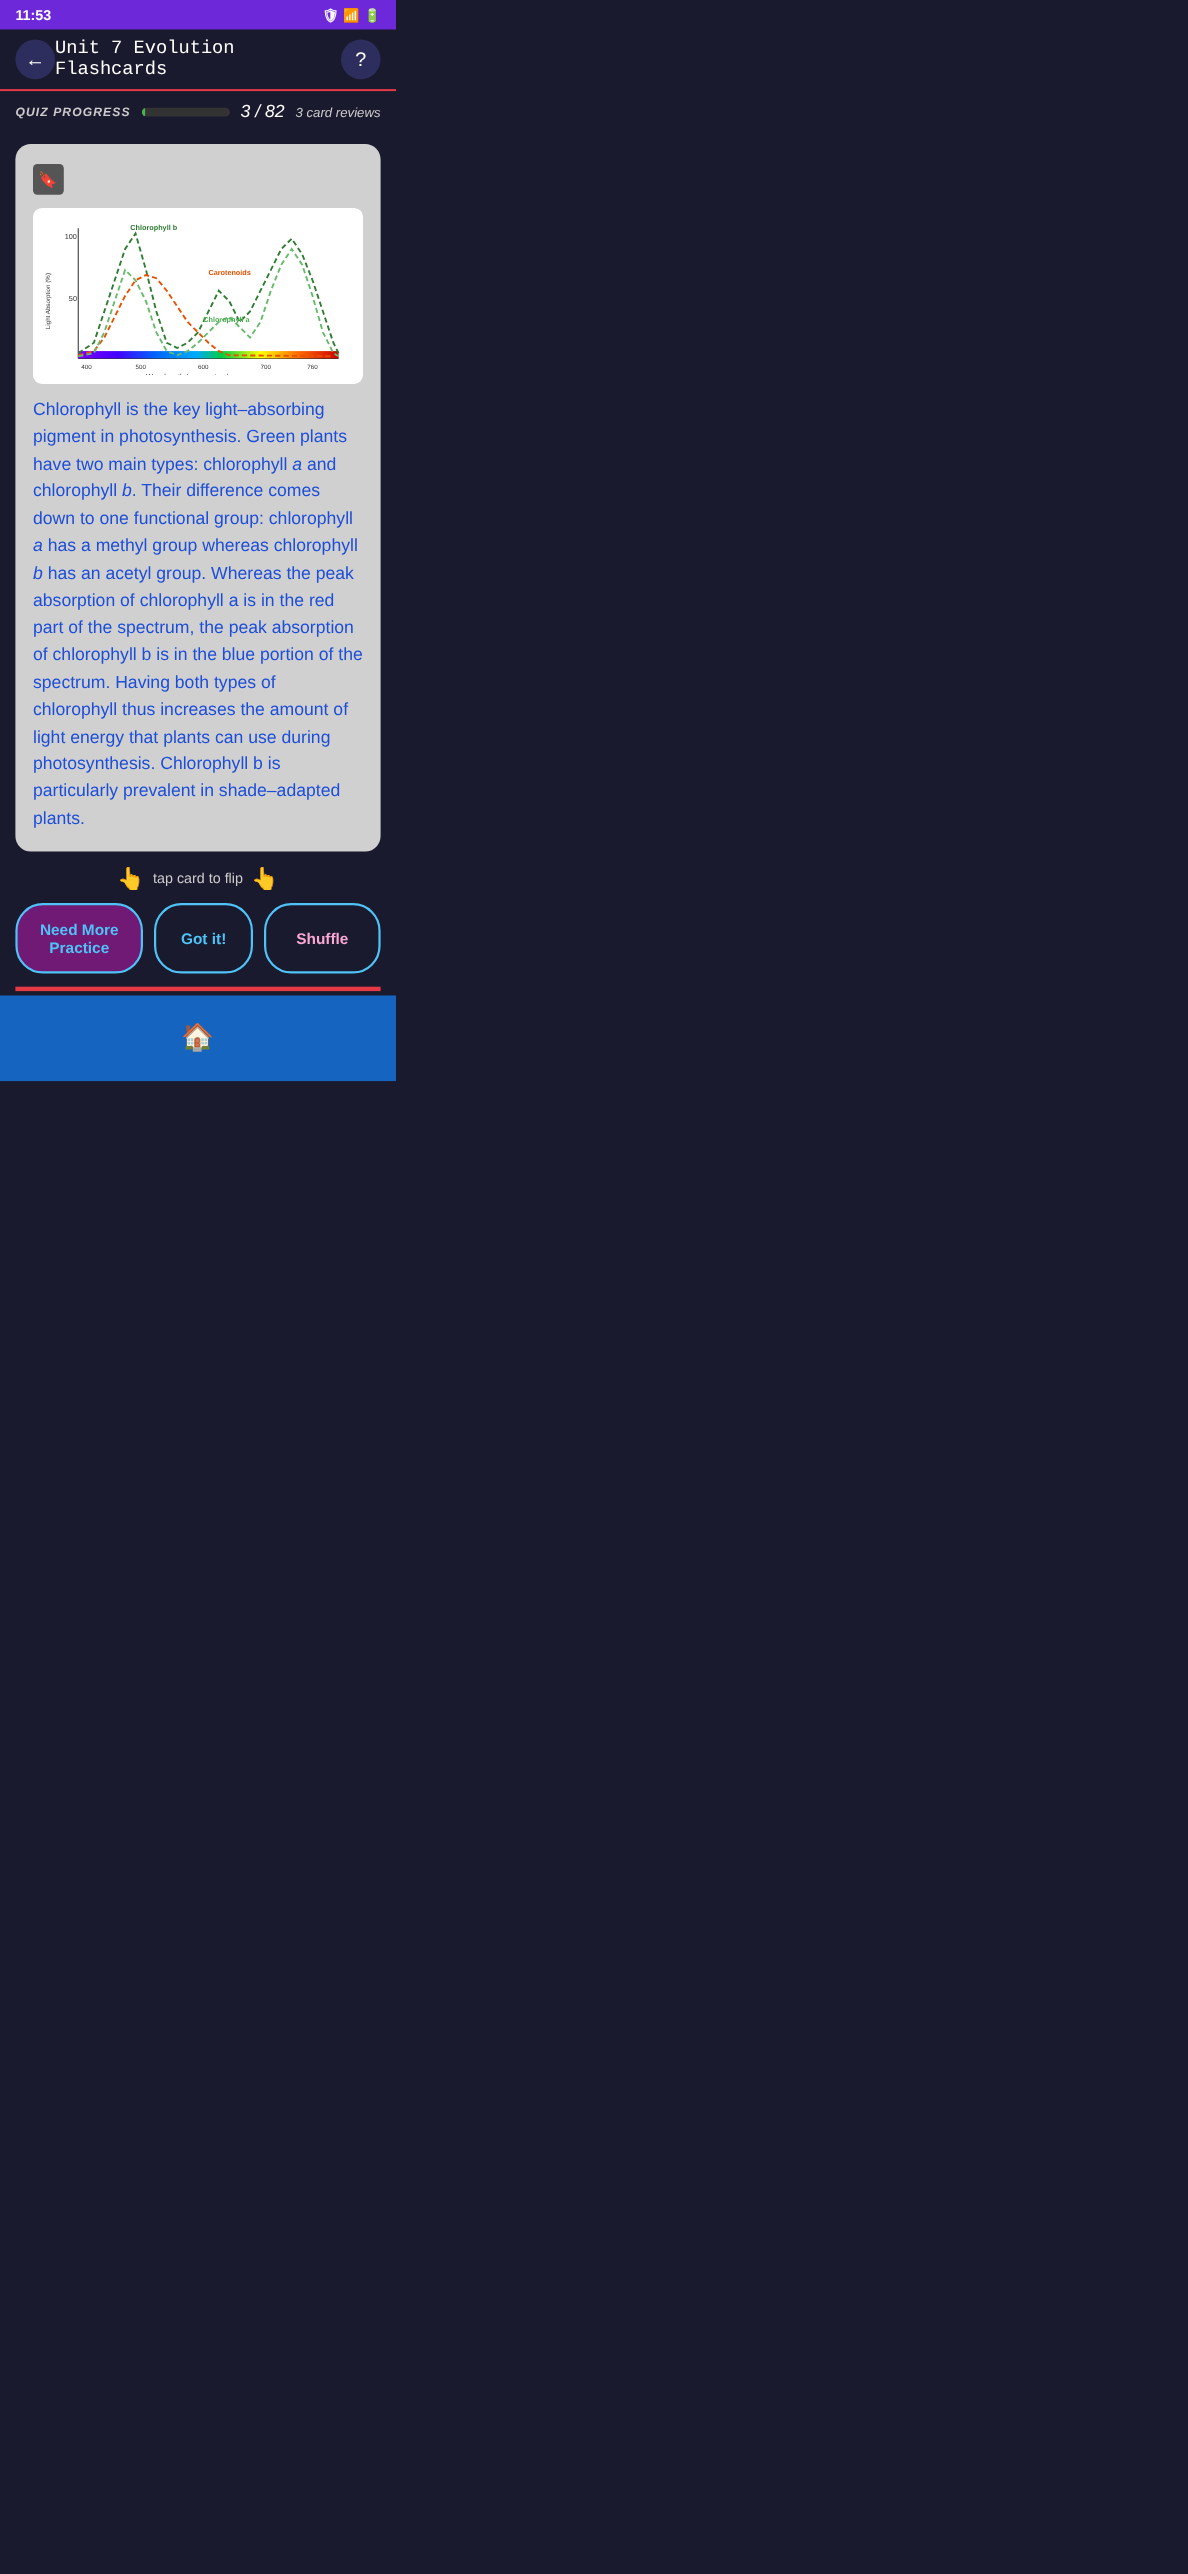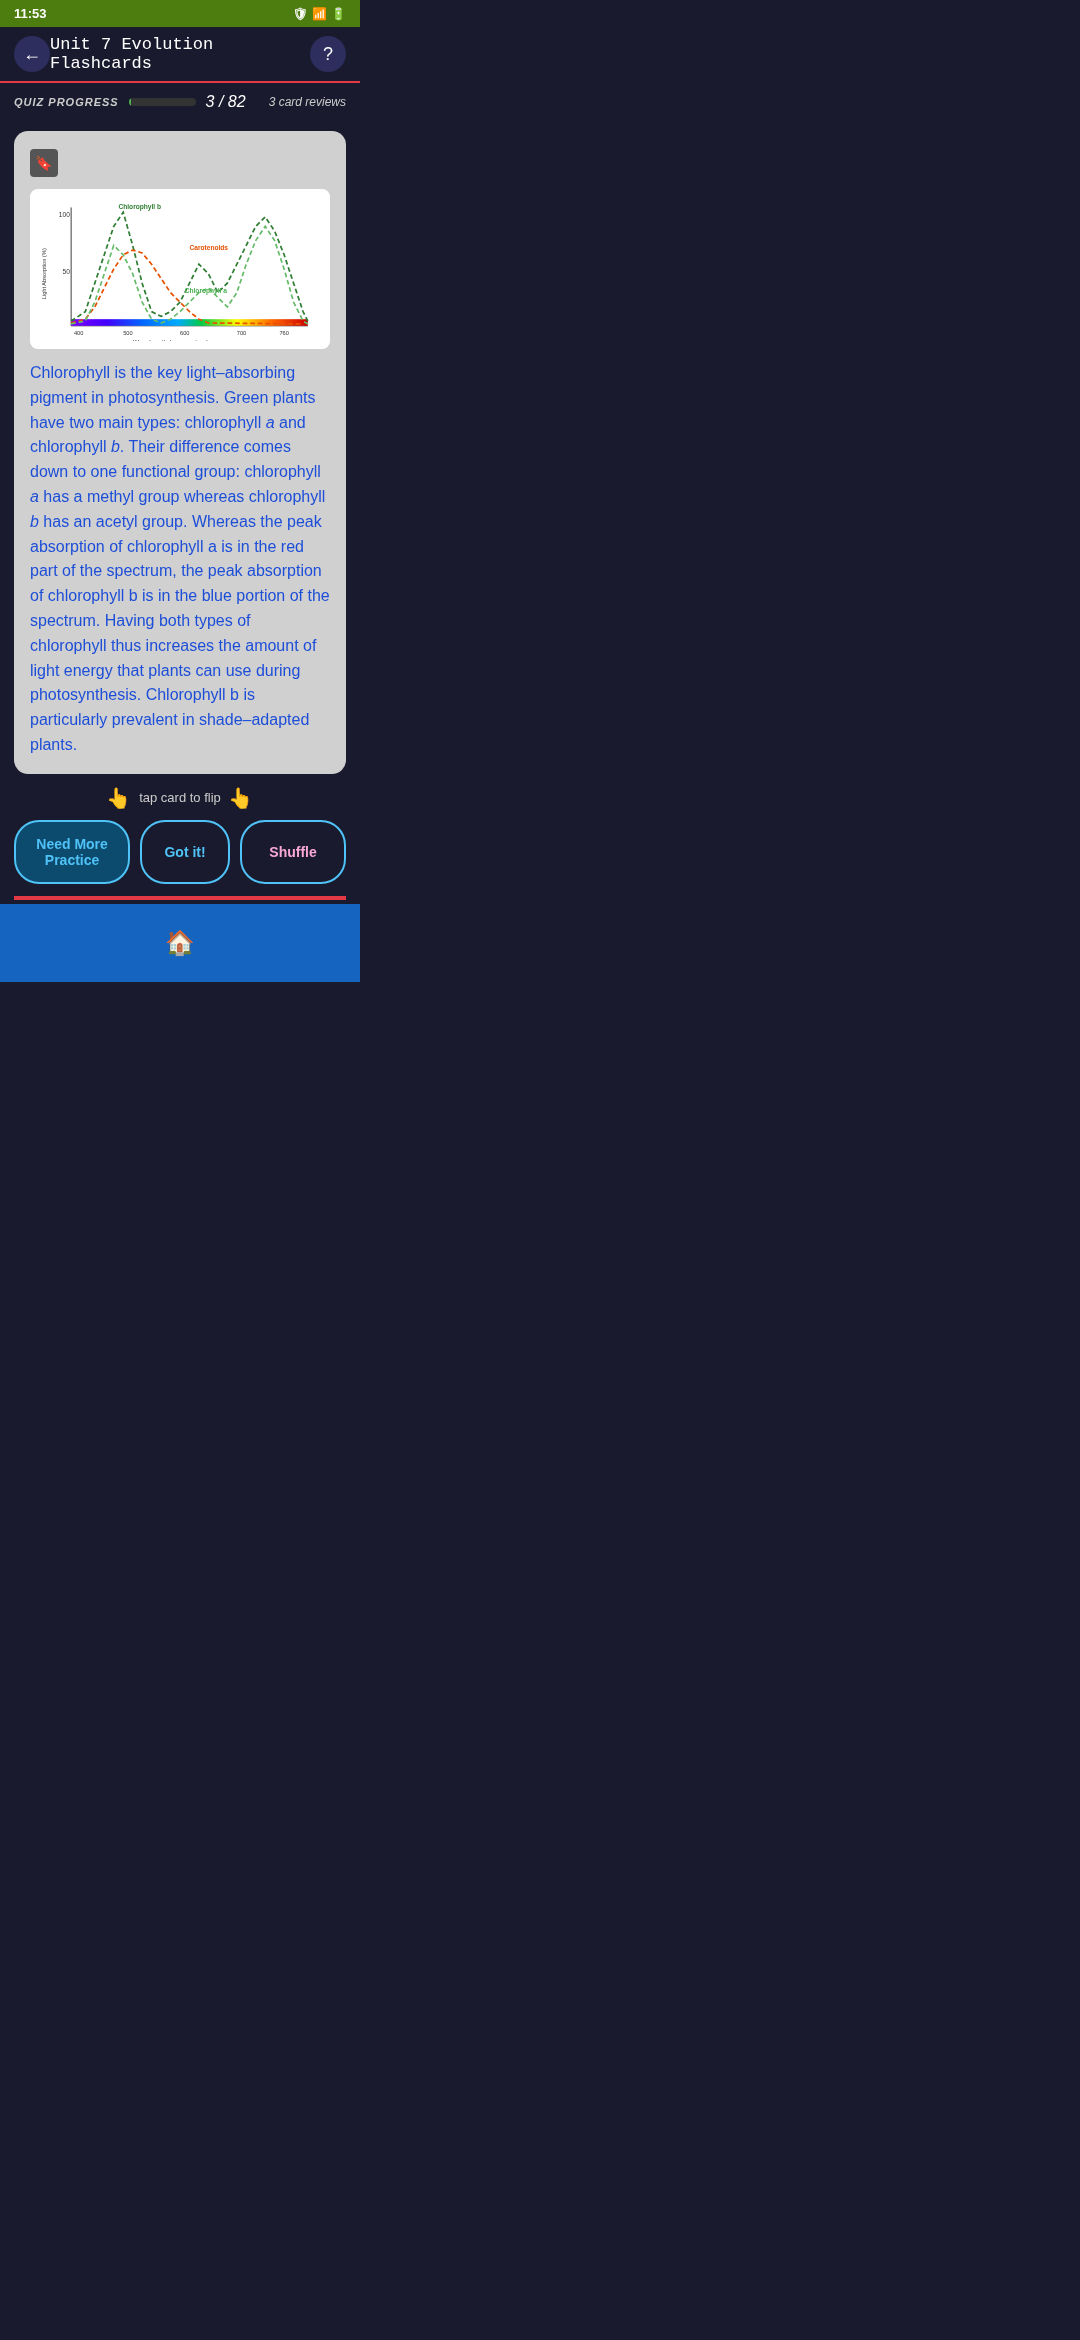--- a/index.html
+++ b/index.html
@@ -13,21 +13,21 @@
       position: relative;
       overflow-x: hidden;
     }
 
     
     .status-bar {
       display: flex;
       justify-content: space-between;
       align-items: center;
       padding: 6px 14px;
-      background: #4d7c0f;
+      background: #6d28d9;
       font-size: 12px;
       font-weight: bold;
       color: #fff;
     }
     .status-bar .time { font-size: 13px; font-weight: bold; }
     .status-icons { display: flex; gap: 4px; align-items: center; }
 
     
     .header {
       display: flex;
@@ -74,21 +74,21 @@
       background: #333;
       border-radius: 4px;
       overflow: hidden;
     }
     .progress-bar-fill {
       height: 100%;
       background: #4caf50;
       border-radius: 4px;
     }
     .progress-count { font-size: 16px; color: #fff; white-space: nowrap; }
-    .progress-reviews { font-size: 12px; color: #ccc; white-space: nowrap; margin-left: 13px; }
+    .progress-reviews { font-size: 12px; color: #ccc; white-space: nowrap; }
 
     
     .card-area {
       padding: 10px 14px 0 14px;
     }
     .flashcard {
       background: #d0d0d0;
       border-radius: 14px;
       padding: 16px;
       color: #111;
@@ -154,21 +154,21 @@
     .tap-icon { font-size: 20px; }
 
     
     .action-buttons {
       display: flex;
       gap: 10px;
       padding: 0 14px 12px 14px;
     }
     .btn-practice {
       flex: 1.1;
-      background: #0c4a6e;
+      background: #701a75;
       border: 2.5px solid #4fc3f7;
       color: #4fc3f7;
       border-radius: 25px;
       padding: 14px 8px;
       font-size: 14px;
       font-weight: bold;
       cursor: pointer;
       text-align: center;
     }
     .btn-gotit {

